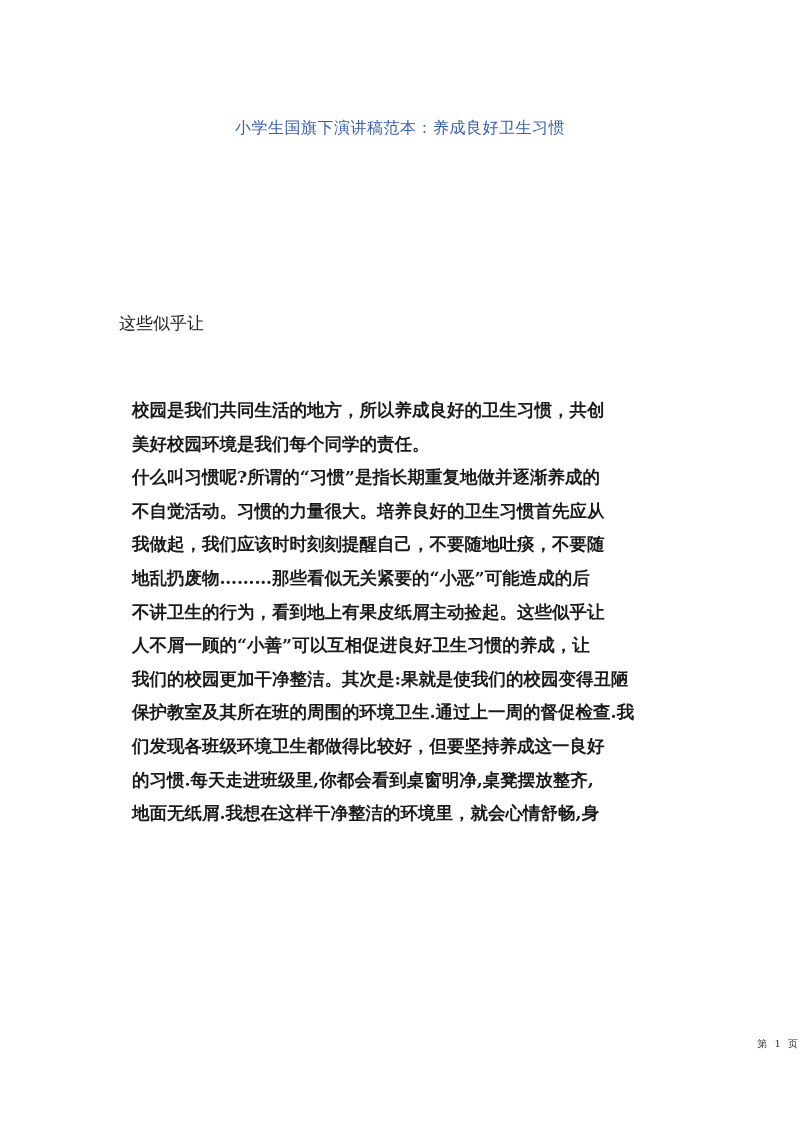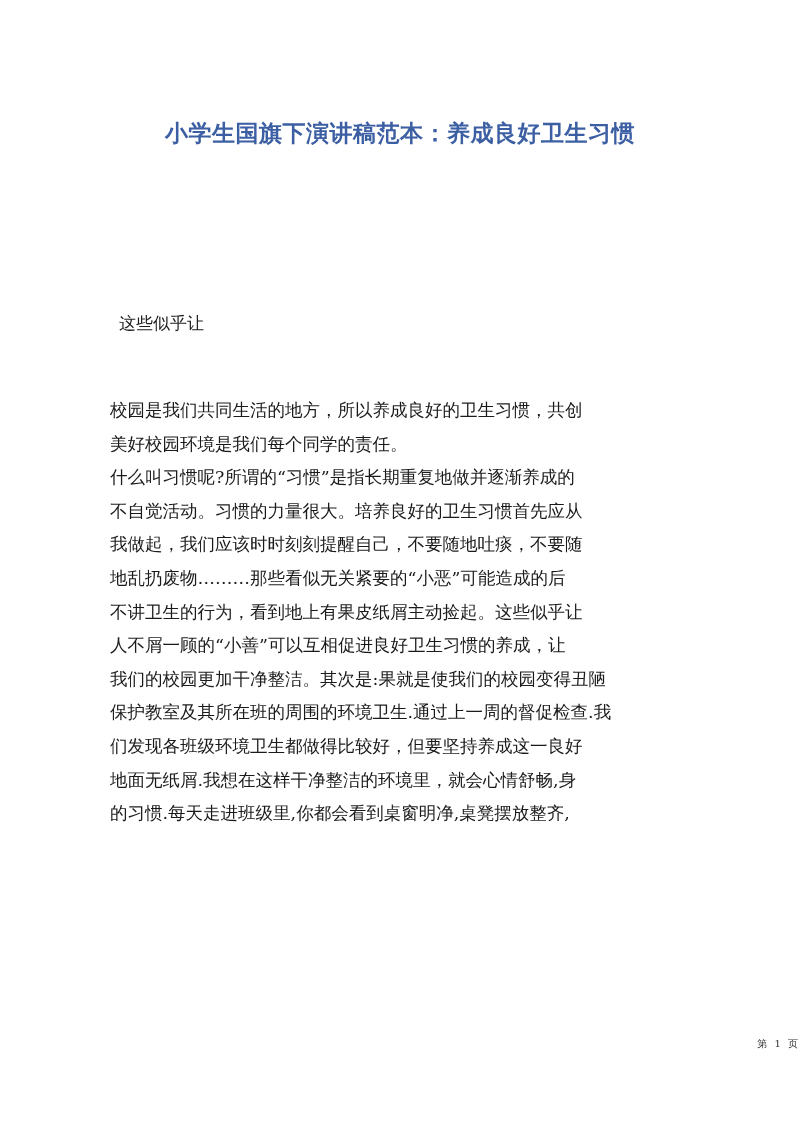--- a/index.html
+++ b/index.html
@@ -22,37 +22,38 @@
       height: 1132px;
       background: #ffffff;
     }
     .title {
       position: absolute;
       top: 118px;
       left: 0;
       width: 800px;
       text-align: center;
       font-family: "DejaVu Sans", "Liberation Sans", sans-serif;
-      font-size: 23px;
-      font-weight: bold;
+      font-size: 16px;
+      font-weight: normal;
       color: #3c5fa3;
       letter-spacing: 0.5px;
     }
     .category {
       position: absolute;
       top: 312px;
       left: 119px;
       font-size: 17px;
       color: #1a1a1a;
     }
     .body-text {
       position: absolute;
       top: 394px;
-      left: 110px;
+      left: 132px;
       width: 600px;
+      font-weight: bold;
     }
     .line {
       font-size: 17.5px;
       line-height: 33.6px;
       height: 33.6px;
       white-space: nowrap;
       color: #1a1a1a;
     }
     .footer {
       position: absolute;
@@ -78,18 +79,18 @@
     <div class="line">美好校园环境是我们每个同学的责任。</div>
     <div class="line">什么叫习惯呢?所谓的“习惯”是指长期重复地做并逐渐养成的</div>
     <div class="line">不自觉活动。习惯的力量很大。培养良好的卫生习惯首先应从</div>
     <div class="line">我做起，我们应该时时刻刻提醒自己，不要随地吐痰，不要随</div>
     <div class="line">地乱扔废物………那些看似无关紧要的“小恶”可能造成的后</div>
     <div class="line">不讲卫生的行为，看到地上有果皮纸屑主动捡起。这些似乎让</div>
     <div class="line">人不屑一顾的“小善”可以互相促进良好卫生习惯的养成，让</div>
     <div class="line">我们的校园更加干净整洁。其次是:果就是使我们的校园变得丑陋</div>
     <div class="line">保护教室及其所在班的周围的环境卫生.通过上一周的督促检查.我</div>
     <div class="line">们发现各班级环境卫生都做得比较好，但要坚持养成这一良好</div>
+    <div class="line">的习惯.每天走进班级里,你都会看到桌窗明净,桌凳摆放整齐,</div>
     <div class="line">地面无纸屑.我想在这样干净整洁的环境里，就会心情舒畅,身</div>
-    <div class="line">的习惯.每天走进班级里,你都会看到桌窗明净,桌凳摆放整齐,</div>
   </div>
 
   <div class="footer">第 1 页</div>
 </div>
 
 </body></html>

